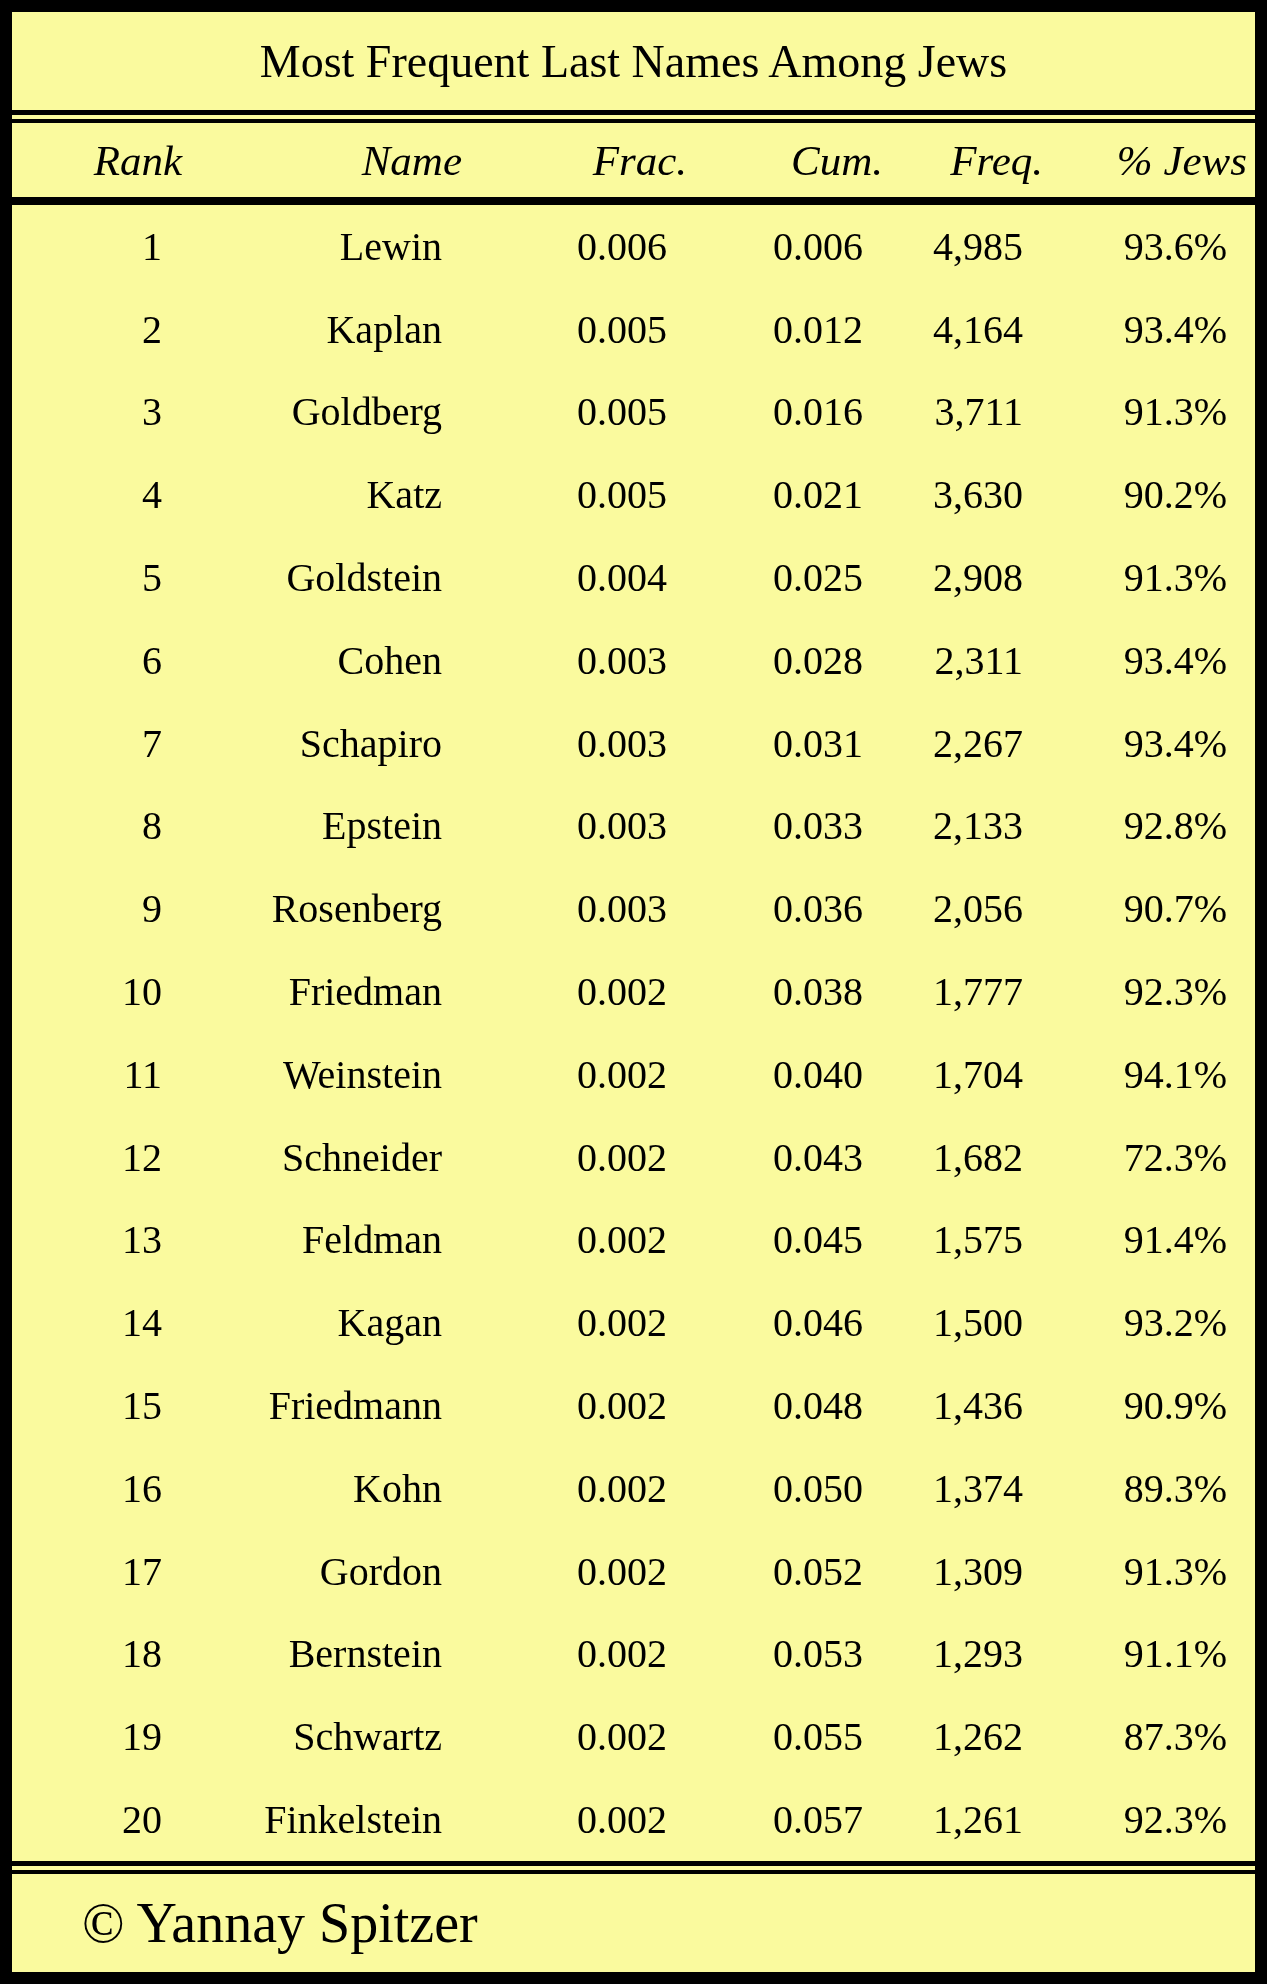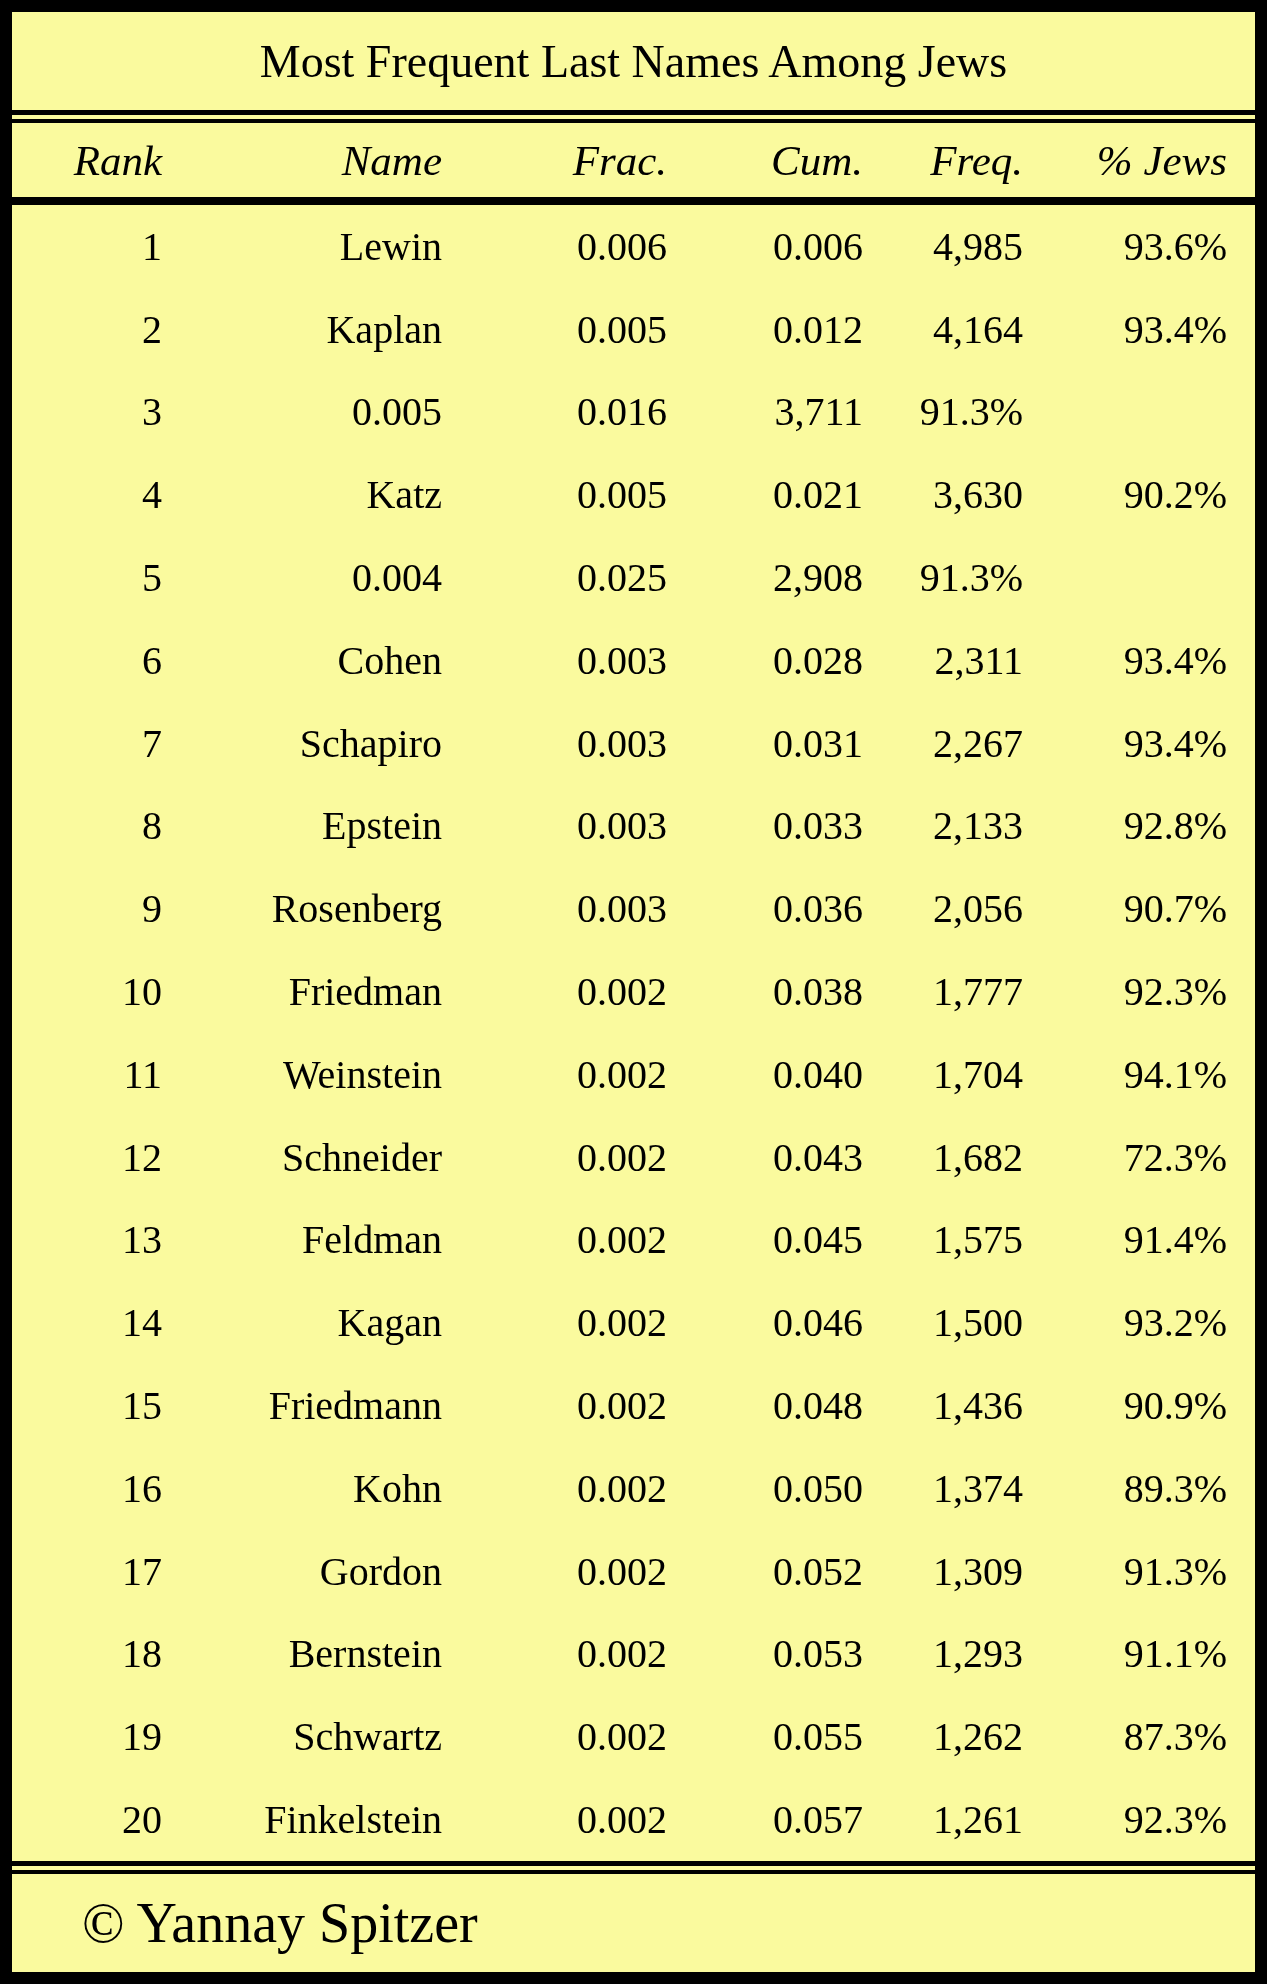--- a/index.html
+++ b/index.html
@@ -47,20 +47,21 @@
     align-items:center;
   }
   .cell-rank{text-align:right;}
   .cell-name{text-align:right;padding-left:51px;}
   .cell-frac,.cell-cum,.cell-freq,.cell-pct{text-align:right;}
 
   .header-row{
     height:74px;
     font-style:italic;
     font-size:43px;
+    padding-left:20px;
   }
   .header-row .cell-pct{white-space:nowrap;}
 
   .table-body{
     height:1656px;
     display:grid;
     grid-auto-rows:1fr;
     font-size:40px;
   }
   .footer-panel{
@@ -111,37 +112,39 @@
       <div class="cell-rank">2</div>
       <div class="cell-name">Kaplan</div>
       <div class="cell-frac">0.005</div>
       <div class="cell-cum">0.012</div>
       <div class="cell-freq">4,164</div>
       <div class="cell-pct">93.4%</div>
     </div>
 
     <div class="cols table-row">
       <div class="cell-rank">3</div>
+      <div class="cell-name">Goldberg</div>
       <div class="cell-frac">0.005</div>
       <div class="cell-cum">0.016</div>
       <div class="cell-freq">3,711</div>
       <div class="cell-pct">91.3%</div>
     </div>
 
     <div class="cols table-row">
       <div class="cell-rank">4</div>
       <div class="cell-name">Katz</div>
       <div class="cell-frac">0.005</div>
       <div class="cell-cum">0.021</div>
       <div class="cell-freq">3,630</div>
       <div class="cell-pct">90.2%</div>
     </div>
 
     <div class="cols table-row">
       <div class="cell-rank">5</div>
+      <div class="cell-name">Goldstein</div>
       <div class="cell-frac">0.004</div>
       <div class="cell-cum">0.025</div>
       <div class="cell-freq">2,908</div>
       <div class="cell-pct">91.3%</div>
     </div>
 
     <div class="cols table-row">
       <div class="cell-rank">6</div>
       <div class="cell-name">Cohen</div>
       <div class="cell-frac">0.003</div>

